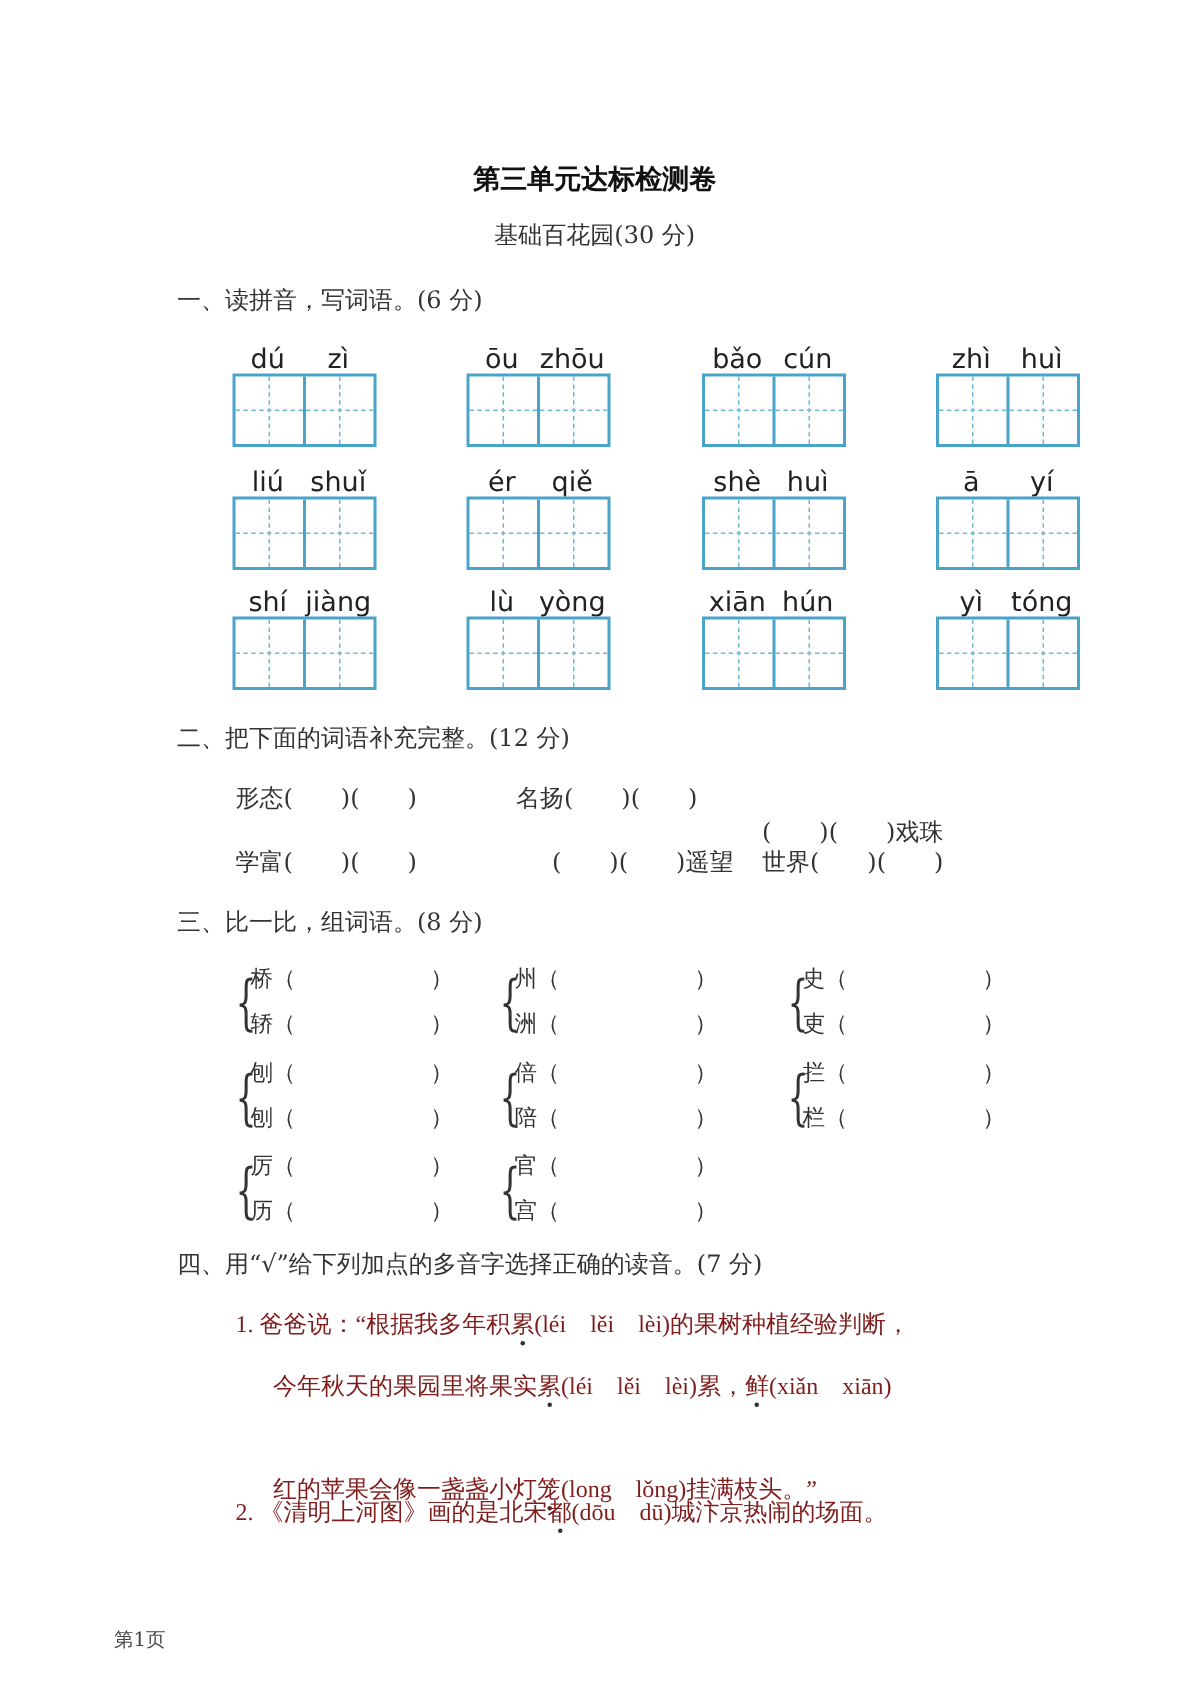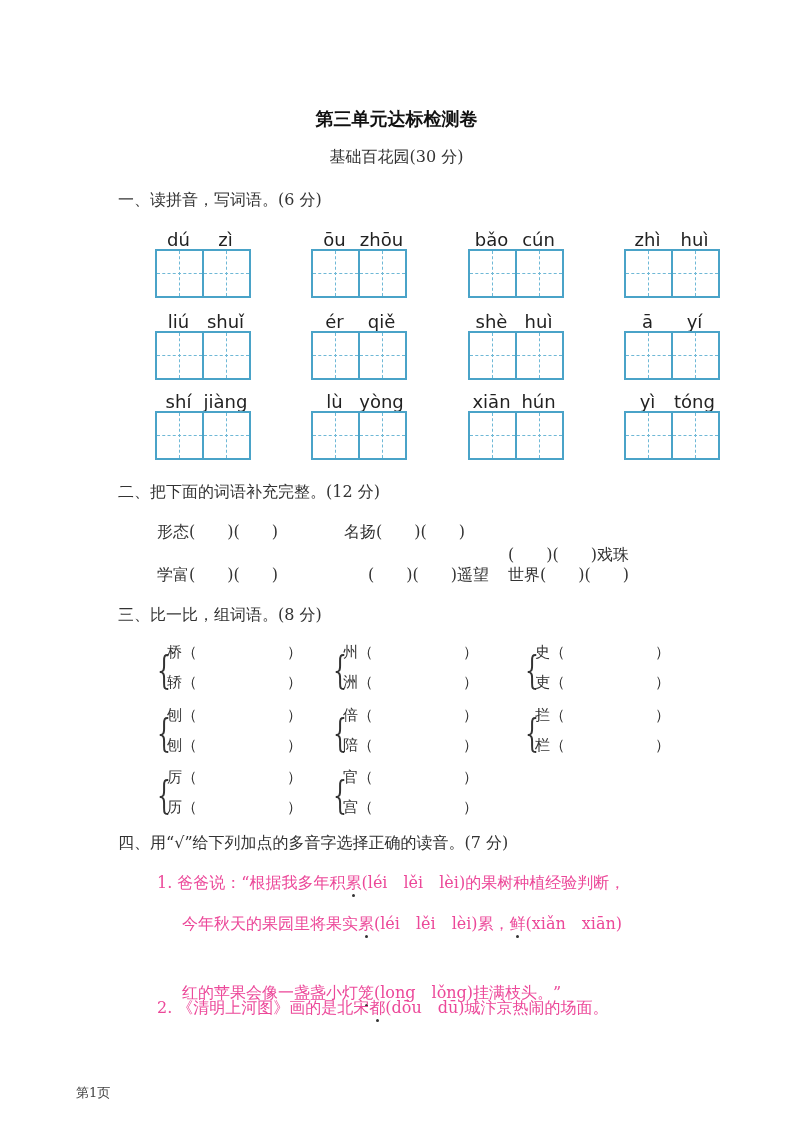--- a/index.html
+++ b/index.html
@@ -17,21 +17,21 @@
          border:2px solid #4aa3c8; box-sizing:content-box; }
   .cell { position:absolute; top:0; width:45px; height:45px; }
   .cell.left { left:0; border-right:2px solid #4aa3c8; }
   .cell.right { left:47px; }
   .dv { position:absolute; top:0; left:22px; height:45px; border-left:1px dashed #6fb8d6; }
   .dh { position:absolute; left:0; top:22px; width:45px; border-top:1px dashed #6fb8d6; }
   .fill { font-size:16px; color:#333; white-space:pre; }
   .cmp { position:absolute; font-size:15px; color:#333; }
   .brace { position:absolute; left:0; top:0; font-size:40px; line-height:52px; transform:scaleX(0.55); transform-origin:left; color:#333; font-family:"DejaVu Serif",serif;}
   .cmp-row { position:absolute; left:10px; white-space:pre; }
-  .q { font-size:16px; color:#ec4899; white-space:pre; }
+  .q { font-size:16px; color:#7f1d1d; white-space:pre;font-family:Liberation Serif, serif; }
   .dot { position:relative; }
   .dot::after { content:""; position:absolute; left:50%; bottom:-5px; width:3px; height:3px; margin-left:-1.5px; background:#333; border-radius:50%; }
   .footer { left:76px; top:1084px; font-size:13px; color:#444; }
 </style>
 </head>
 <body>
 
 <div class="abs title">第三单元达标检测卷</div>
 <div class="abs subtitle">基础百花园(30 分)</div>
 

